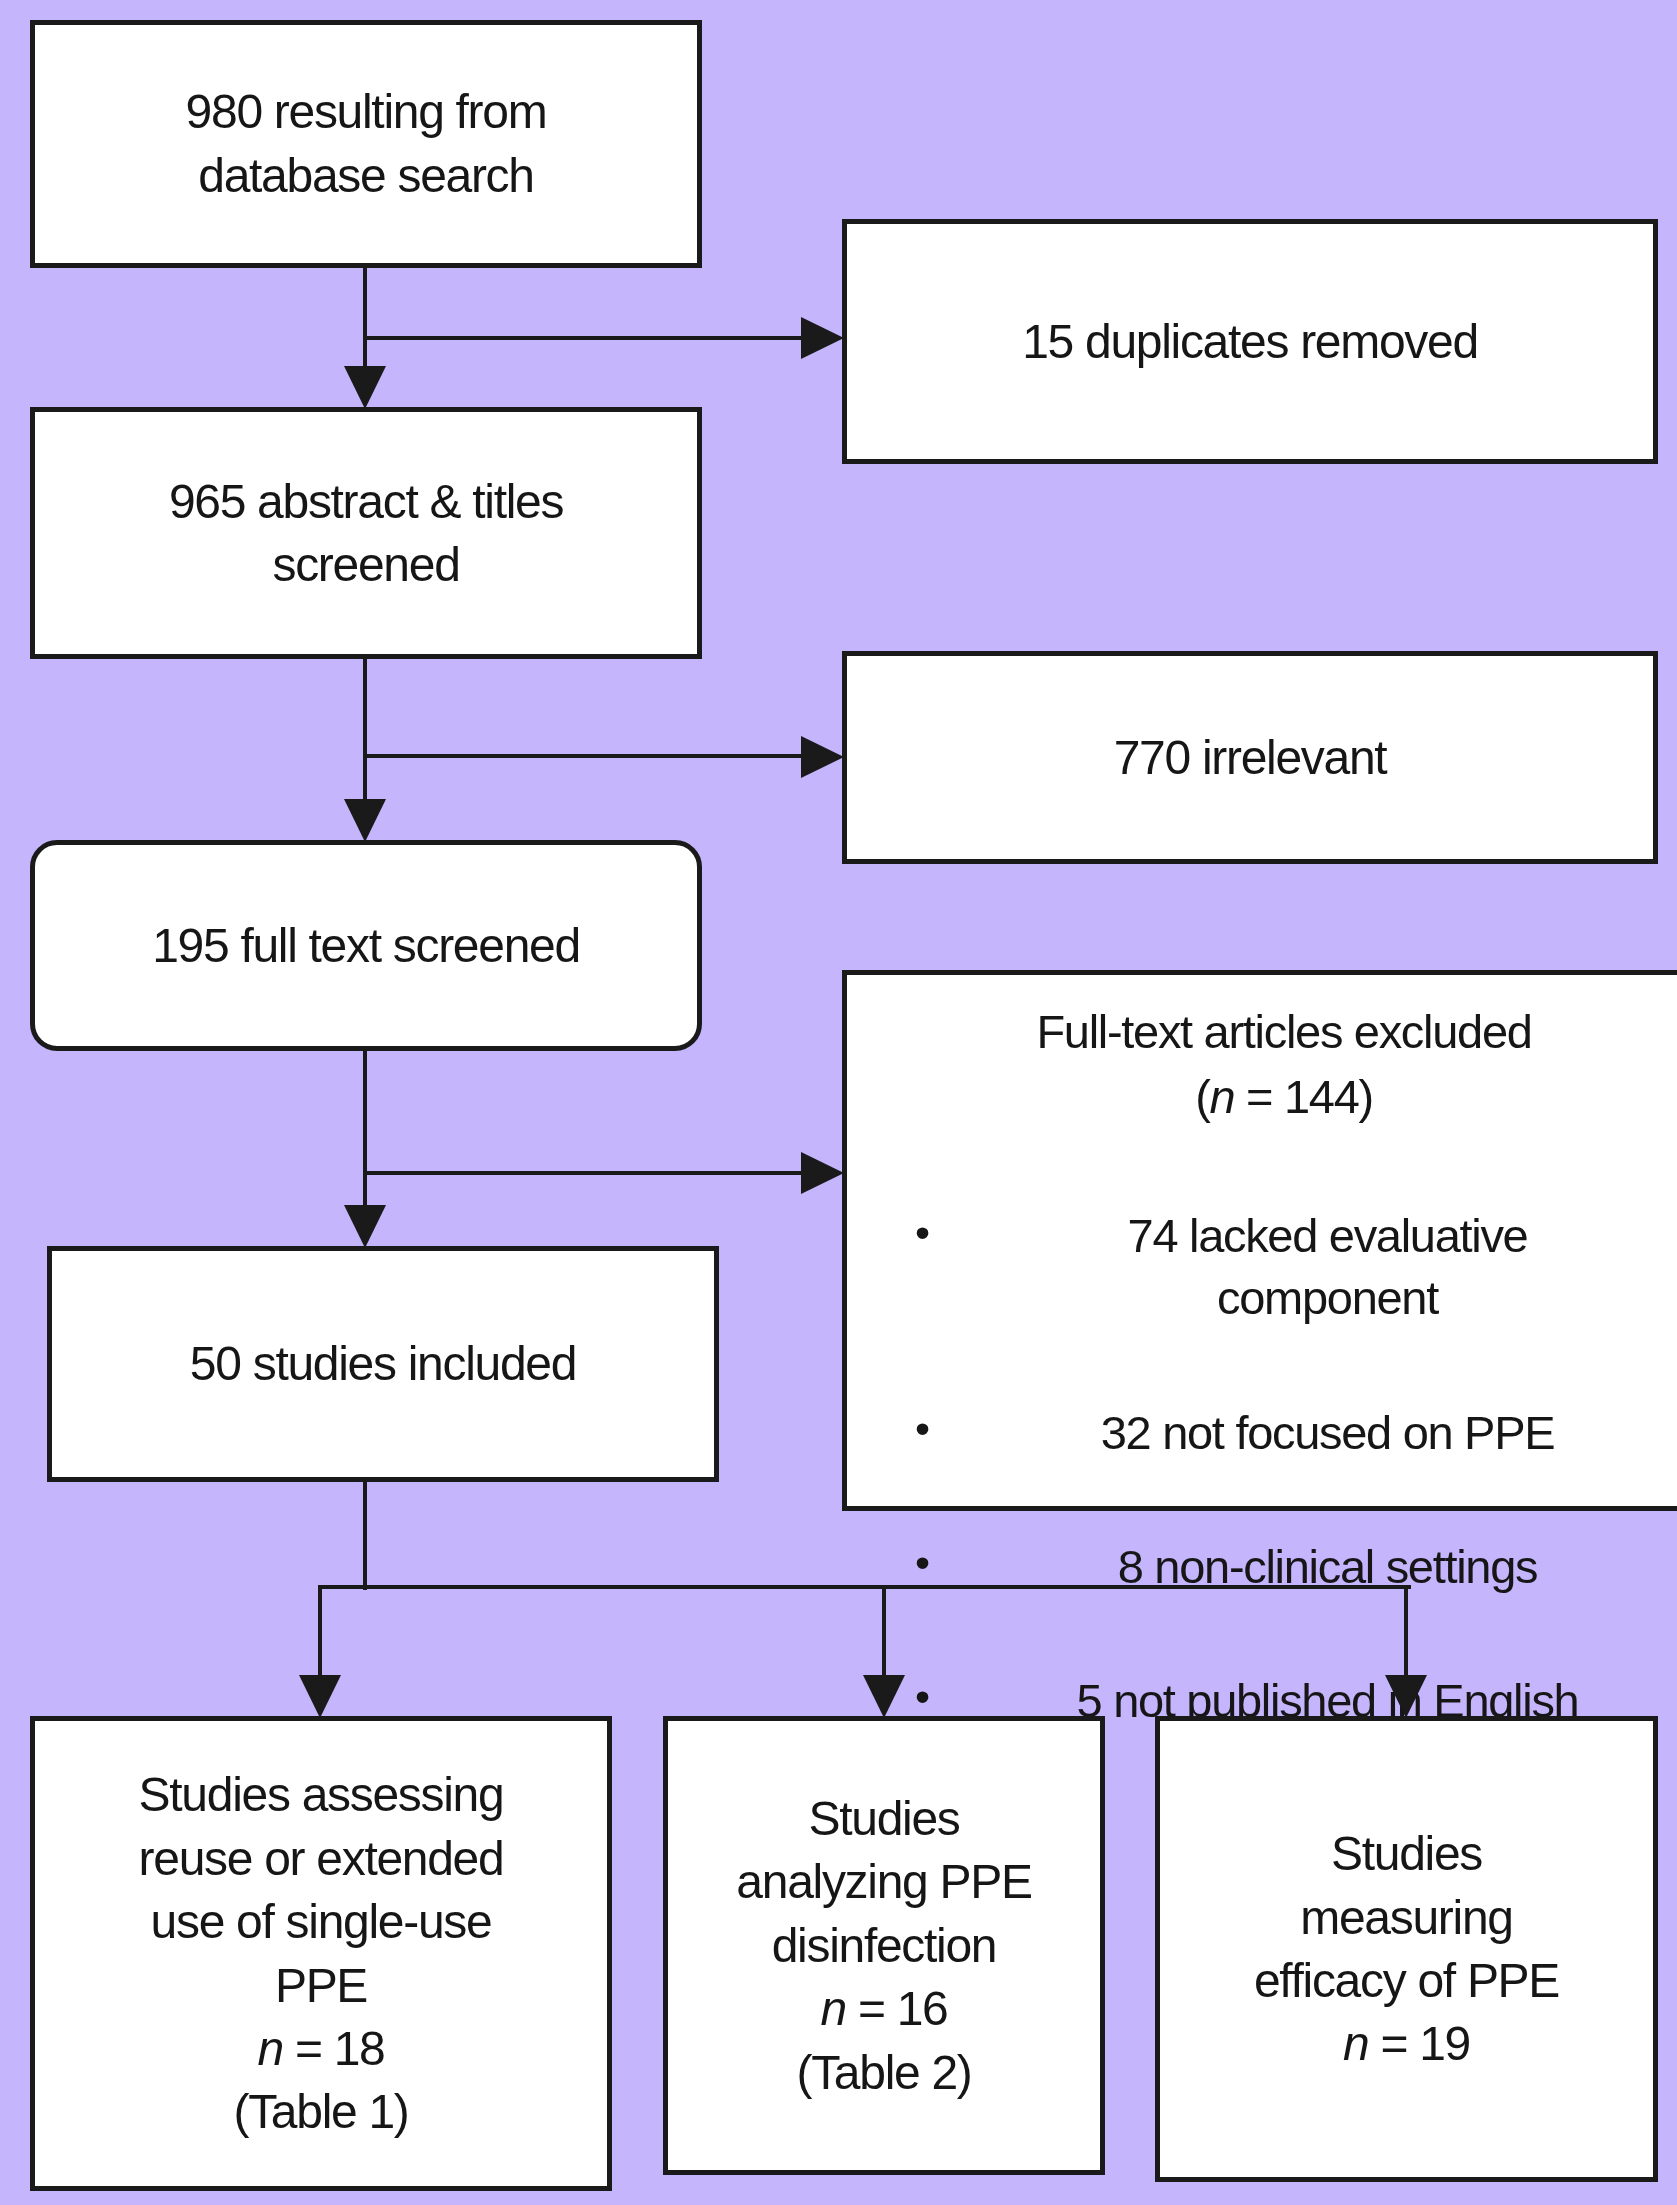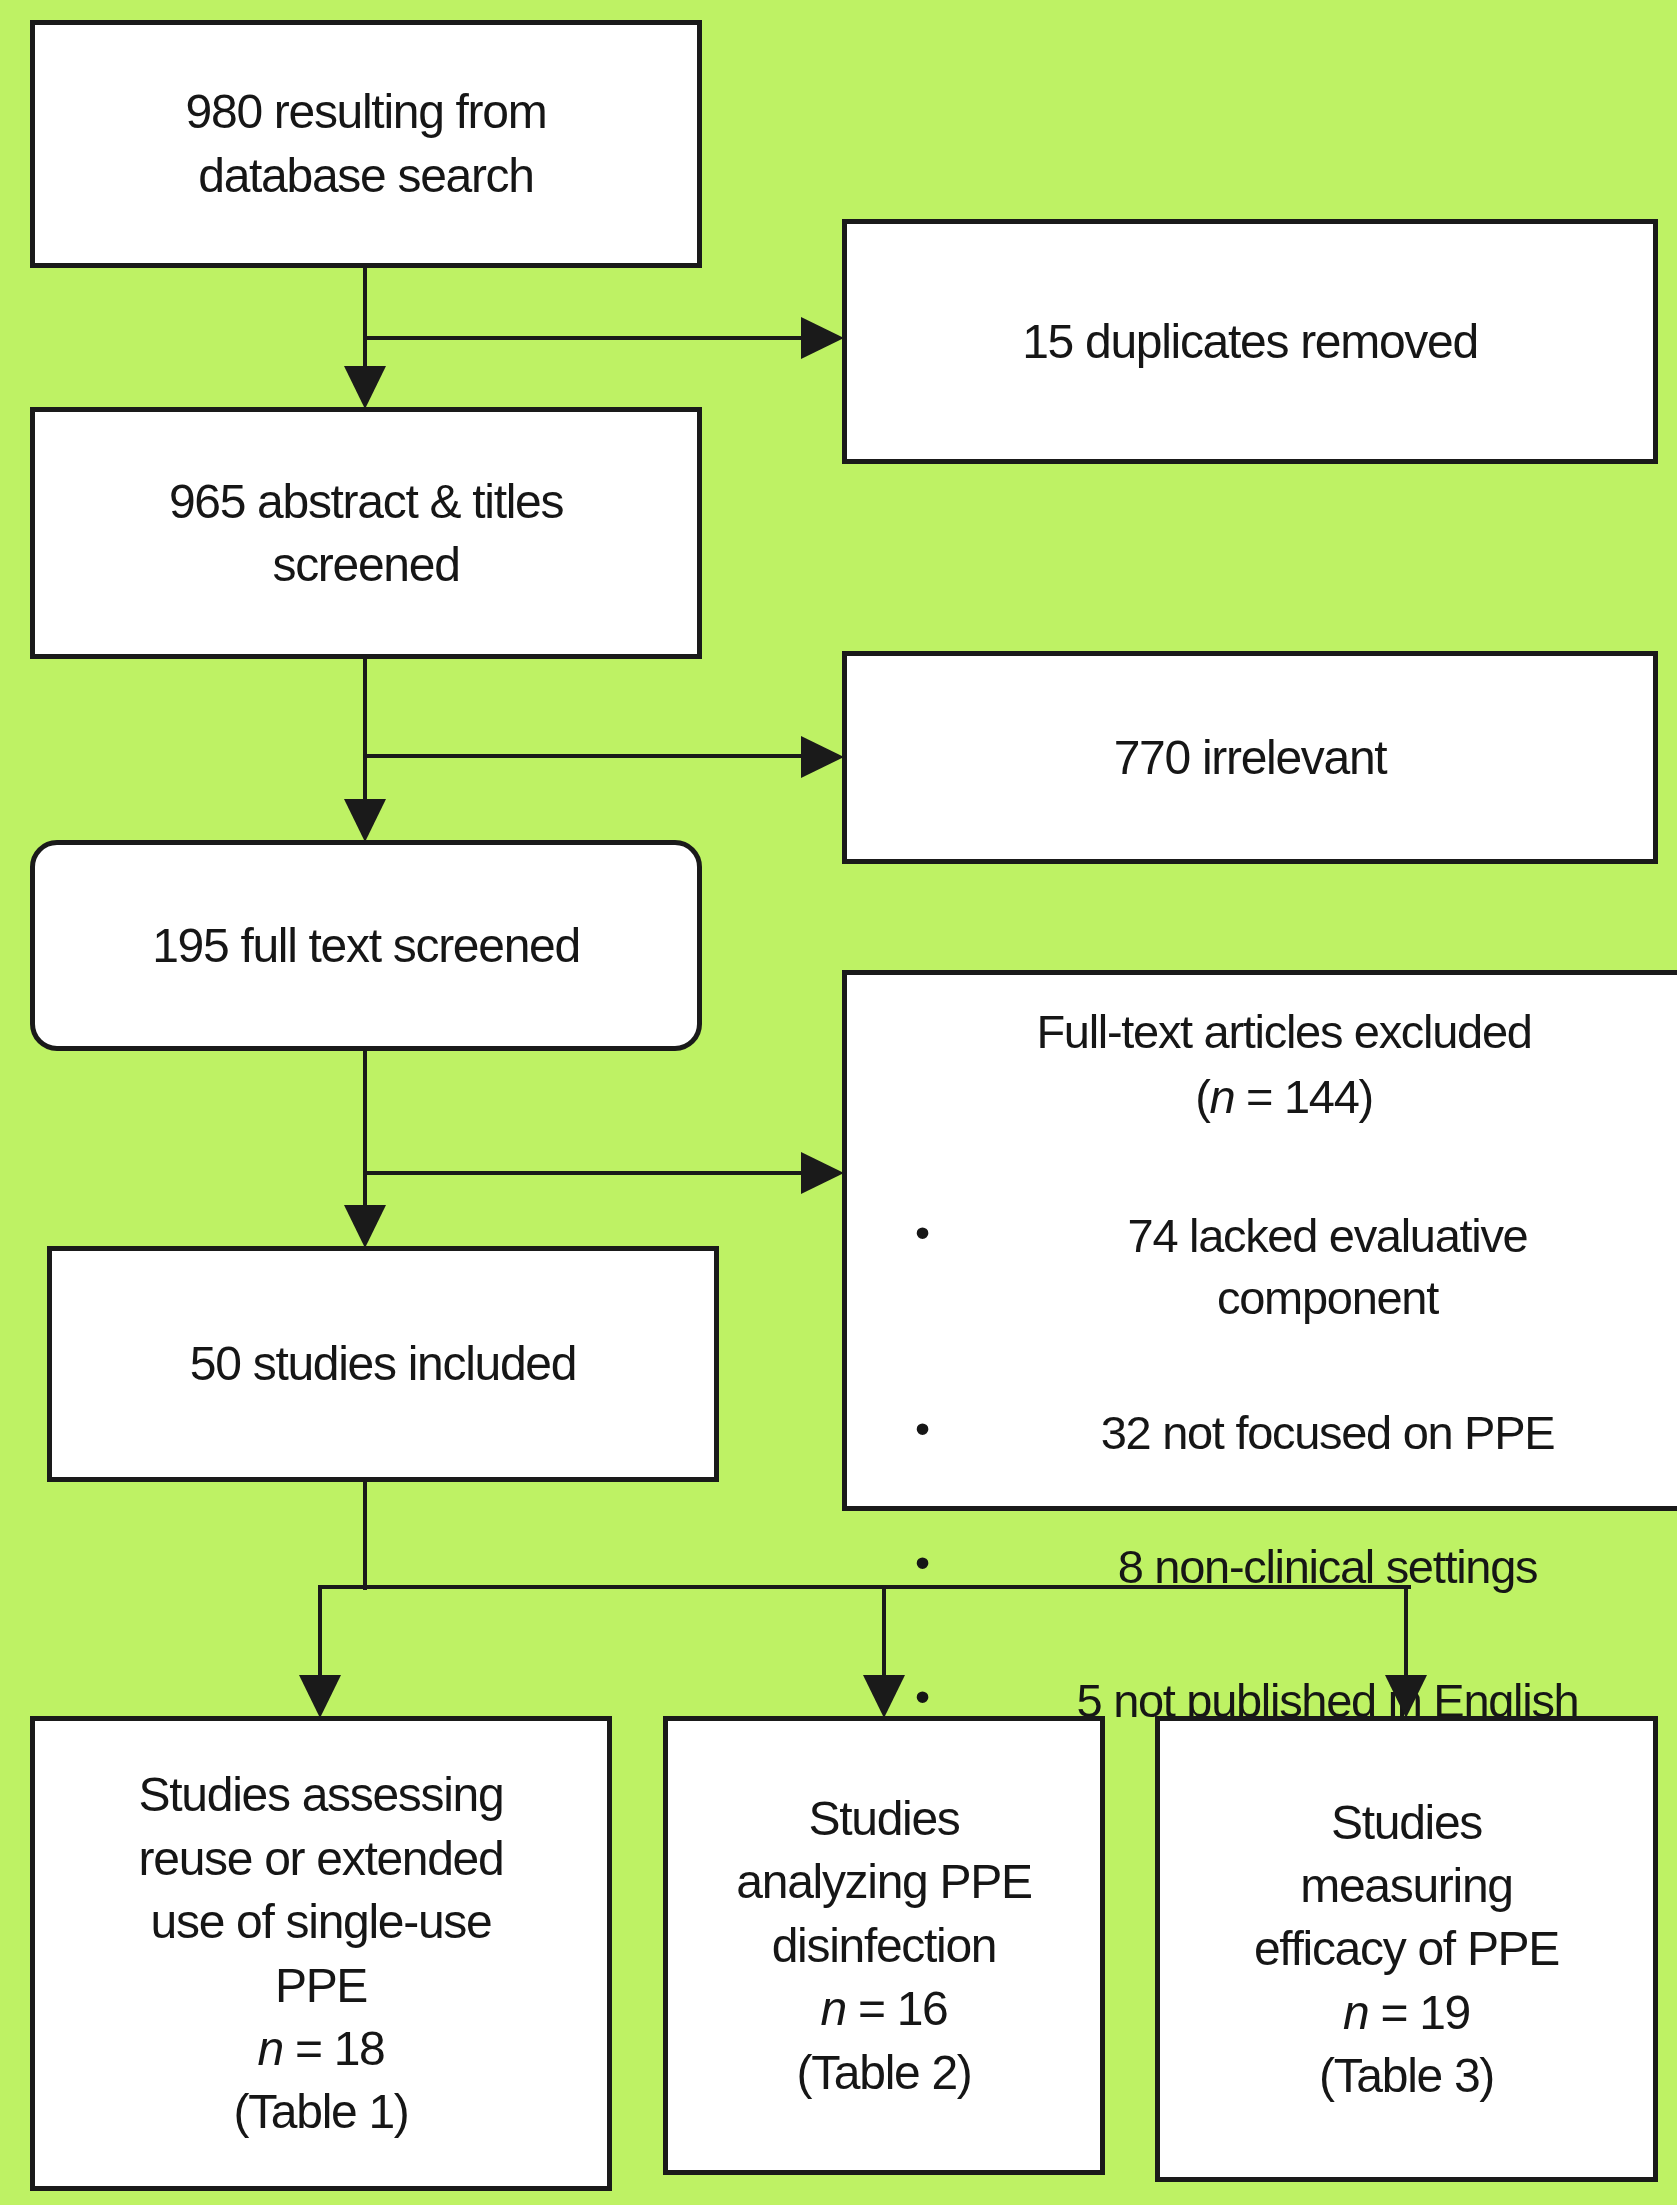--- a/index.html
+++ b/index.html
@@ -1,19 +1,19 @@
 <!DOCTYPE html>
 <html style="font-size:13.6px"><head>
 <meta charset="utf-8">
 <style>
   html,body{margin:0;padding:0;background:#ffffff;}
   #canvas{
     position:relative;
     width:1678px;height:2205px;
-    background:#bef264;
+    background:#c4b5fd;
     font-family:"Liberation Sans", sans-serif;
     color:#161616;
     letter-spacing:-1.3px;
   }
   .box{
     position:absolute;
     box-sizing:border-box;
     background:#ffffff;
     border:5.1px solid #1a1a1a;
     display:flex;
@@ -127,21 +127,20 @@
 disinfection</span>
     <span class="txt"><span class="it">n</span><span> = 16</span></span>
     <span class="txt">(Table 2)</span>
   </div>
 
   <div class="box outcome" style="left:1155px;top:1716px;width:503px;height:466px;">
     <span class="txt">Studies
 measuring
 efficacy of PPE</span>
     <span class="txt"><span class="it">n</span><span> = 19</span></span>
-    <span class="txt">(Table 3)</span>
   </div>
 
   <div class="line" style="left:363px;top:266px;width:4.3px;height:106px;"></div>
   <div class="line" style="left:366px;top:336px;width:438px;height:4.3px;"></div>
   <div class="line" style="left:363px;top:655px;width:4.3px;height:146px;"></div>
   <div class="line" style="left:366px;top:754px;width:438px;height:4.3px;"></div>
   <div class="line" style="left:363px;top:1048px;width:4.3px;height:160px;"></div>
   <div class="line" style="left:366px;top:1171px;width:438px;height:4.3px;"></div>
   <div class="line" style="left:363px;top:1481px;width:4.3px;height:109px;"></div>
   <div class="line" style="left:318px;top:1585px;width:1093px;height:4.3px;"></div>

